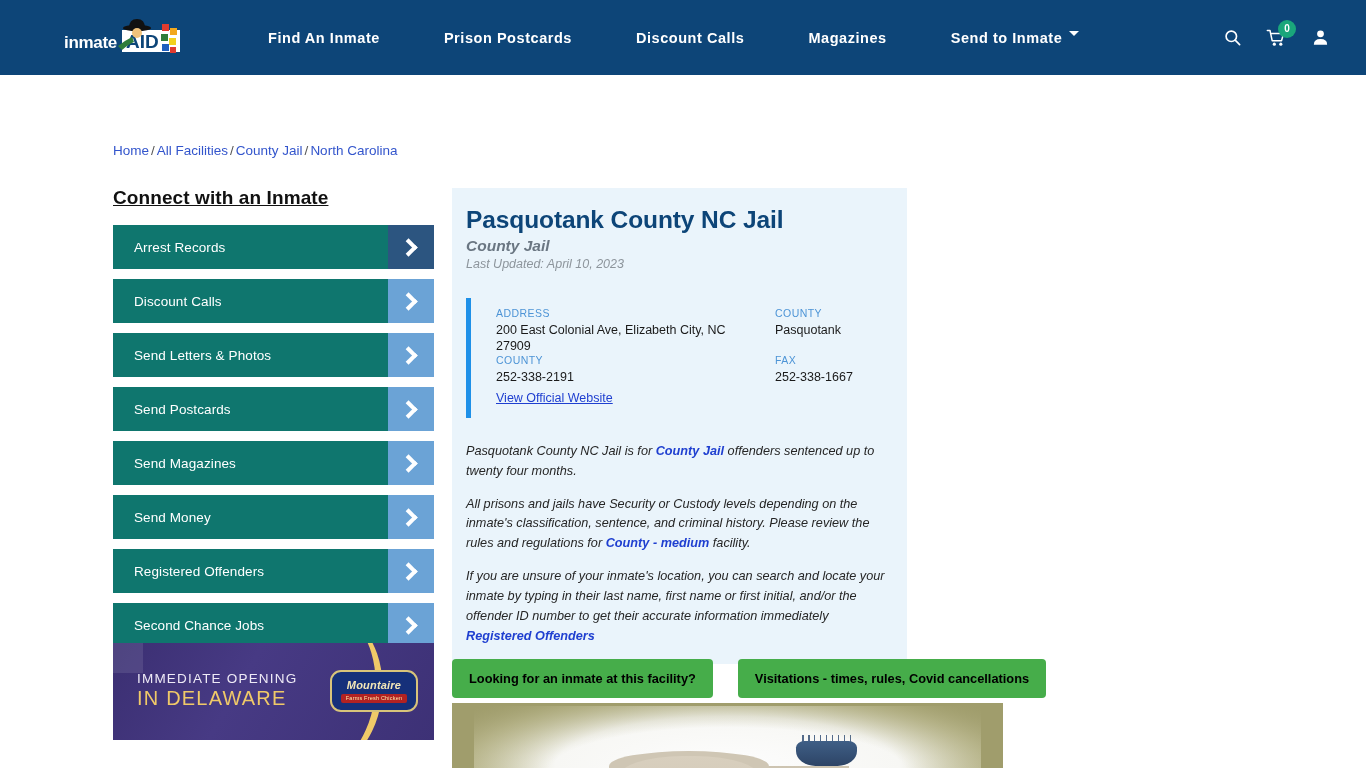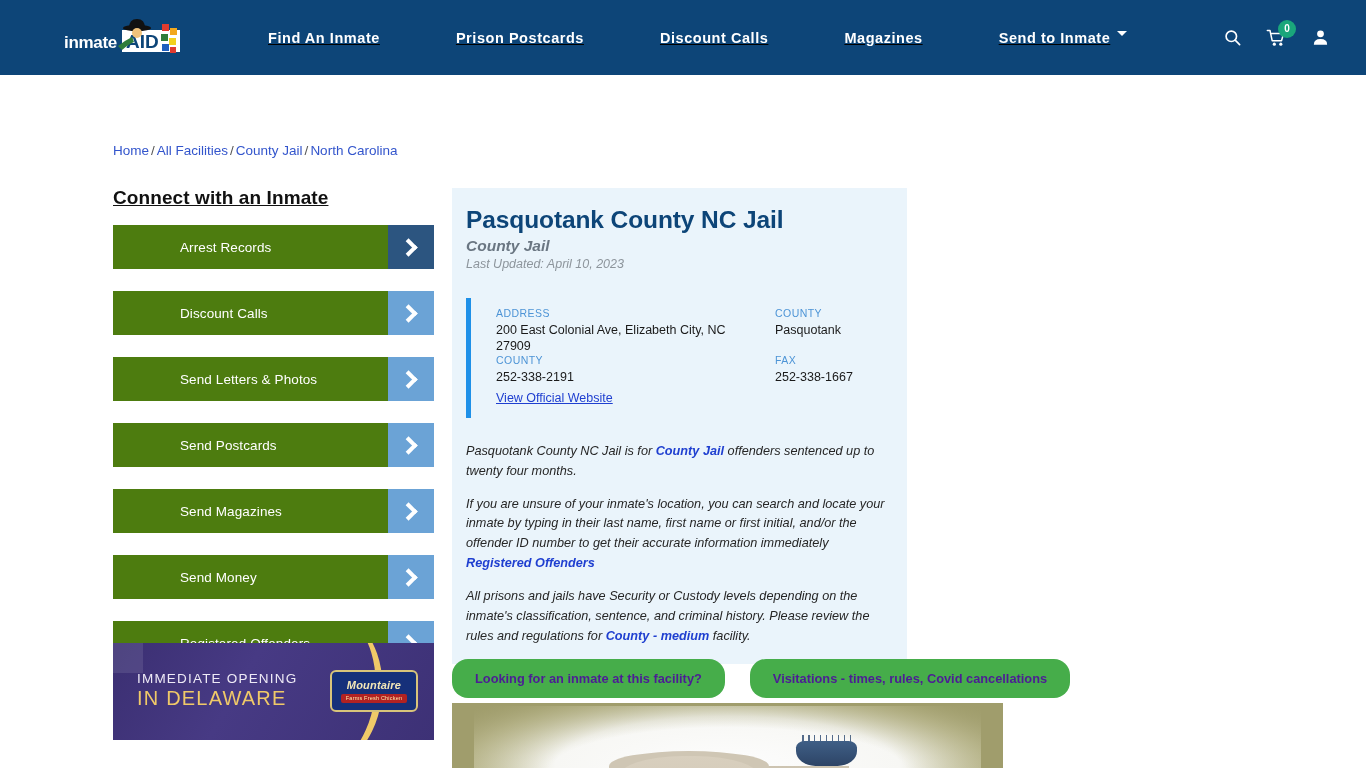--- a/index.html
+++ b/index.html
@@ -20,22 +20,21 @@
     position: relative;
   }
   .logo-wrap { display: flex; align-items: center; width: 150px; flex: none; }
   .logo-svg { display: block; }
 
   .nav-links {
     display: flex;
     align-items: center;
     flex: 1;
     padding-left: 56px;
-    gap: 12px;
-    text-decoration: underline;
+    gap: 0;
   }
   .nav-link {
     color: #ffffff;
     font-size: 14.5px;
     font-weight: bold;
     letter-spacing: .55px;
     white-space: nowrap;
     text-decoration: none;
     cursor: pointer;
     padding: 6px 0;
@@ -96,28 +95,27 @@
   .sidebar-title {
     font-size: 19px;
     font-weight: bold;
     color: #111111;
     text-decoration: underline;
     margin-bottom: 16px;
     letter-spacing: .1px;
   }
   .side-btn {
     height: 44px;
-    background: #4d7c0f;
+    background: #0f766e;
     display: flex;
     align-items: center;
-    margin-bottom: 22px;
+    margin-bottom: 10px;
     cursor: pointer;
     position: relative;
     overflow: hidden;
-    padding-left: 46px;
   }
   .side-btn .label {
     color: #ffffff;
     font-size: 13.5px;
     padding-left: 21px;
     flex: 1;
     letter-spacing: .1px;
   }
   .side-arrow {
     width: 46px; height: 44px;
@@ -156,21 +154,21 @@
     width: 128px; height: 165px;
     border-right: 7px solid #f0c968;
     border-radius: 50%;
     transform: rotate(8deg);
   }
   .ad-logo {
     position: absolute; right: 16px; top: 27px;
     width: 88px; height: 42px;
     background: #16307a;
     border: 2px solid #d8c47a;
-    border-radius: 6px;
+    border-radius: 11px;
     display: flex; flex-direction: column;
     align-items: center; justify-content: center;
     overflow: hidden;
   }
   .ad-logo-name {
     color: #f3e7b8; font-size: 11px; font-weight: bold;
     font-style: italic; letter-spacing: .2px; line-height: 1;
   }
   .ad-logo-sub {
     margin-top: 3px;
@@ -254,26 +252,26 @@
 
   
   .green-row {
     position: absolute;
     left: 452px; top: 584px;
     display: flex;
     gap: 25px;
   }
   .green-btn {
     background: #46ad4a;
-    color: #4c1d95;
+    color: #000000;
     font-size: 12.8px;
     font-weight: bold;
     border: none;
-    border-radius: 16px;
-    padding: 12px 23px;
+    border-radius: 4px;
+    padding: 12px 17px;
     cursor: pointer;
     white-space: nowrap;
     font-family: "Liberation Sans", sans-serif;
   }
 
   
   .photo-wrap {
     position: absolute;
     left: 452px; top: 628px;
     width: 551px; height: 140px;
@@ -484,22 +482,22 @@
         <div class="field-value">252-338-1667</div>
       </div>
 
       <div class="field-cell spacer-top">
         <a class="field-link">View Official Website</a>
       </div>
     </div>
 
     <div class="desc">
       <p><span>Pasquotank County NC Jail is for </span><span class="hl">County Jail</span><span> offenders sentenced up to twenty four months.</span></p>
+      <p><span>All prisons and jails have Security or Custody levels depending on the inmate's classification, sentence, and criminal history. Please review the rules and regulations for </span><span class="hl">County - medium</span><span> facility.</span></p>
       <p><span>If you are unsure of your inmate's location, you can search and locate your inmate by typing in their last name, first name or first initial, and/or the offender ID number to get their accurate information immediately </span><span class="hl">Registered Offenders</span></p>
-      <p><span>All prisons and jails have Security or Custody levels depending on the inmate's classification, sentence, and criminal history. Please review the rules and regulations for </span><span class="hl">County - medium</span><span> facility.</span></p>
     </div>
   </div>
 
   <div class="green-row">
     <button class="green-btn">Looking for an inmate at this facility?</button>
     <button class="green-btn">Visitations - times, rules, Covid cancellations</button>
   </div>
 
   <div class="photo-wrap">
     <div class="photo-inner">

